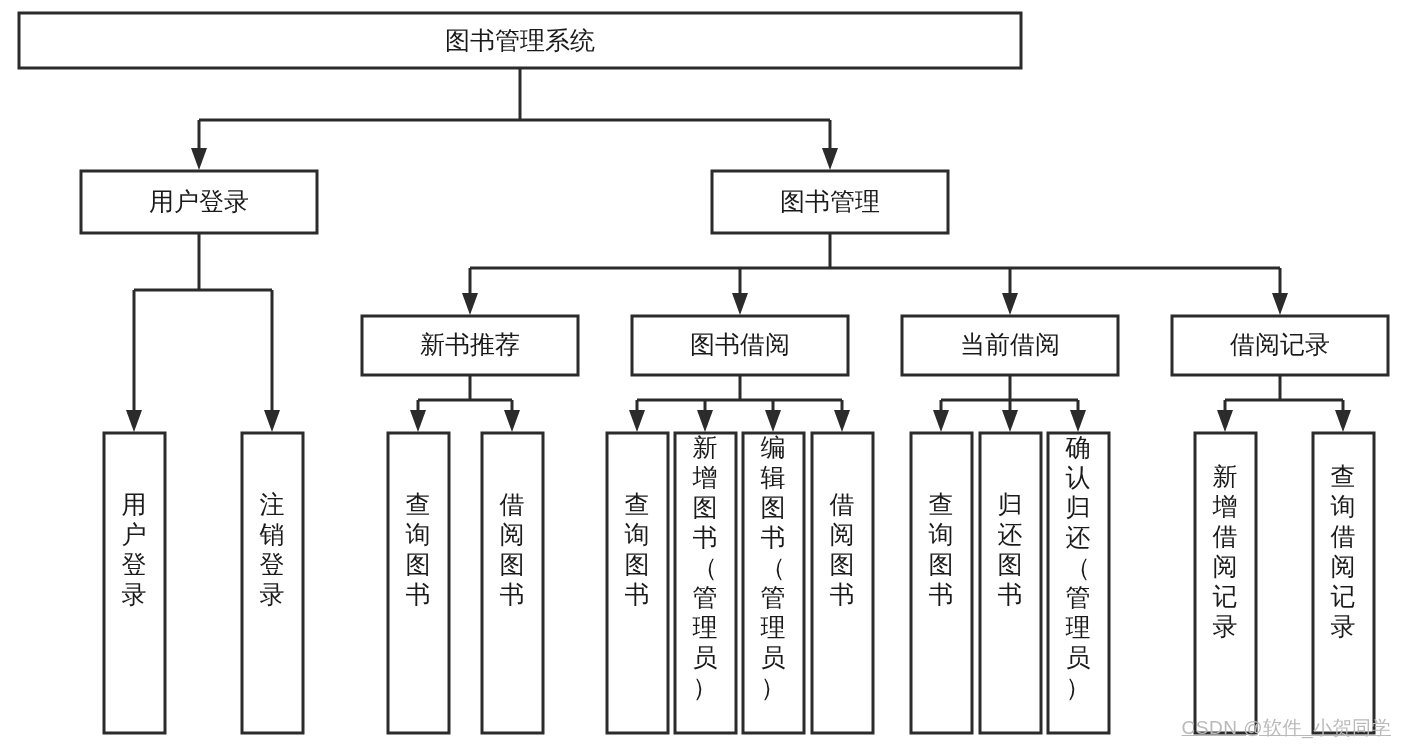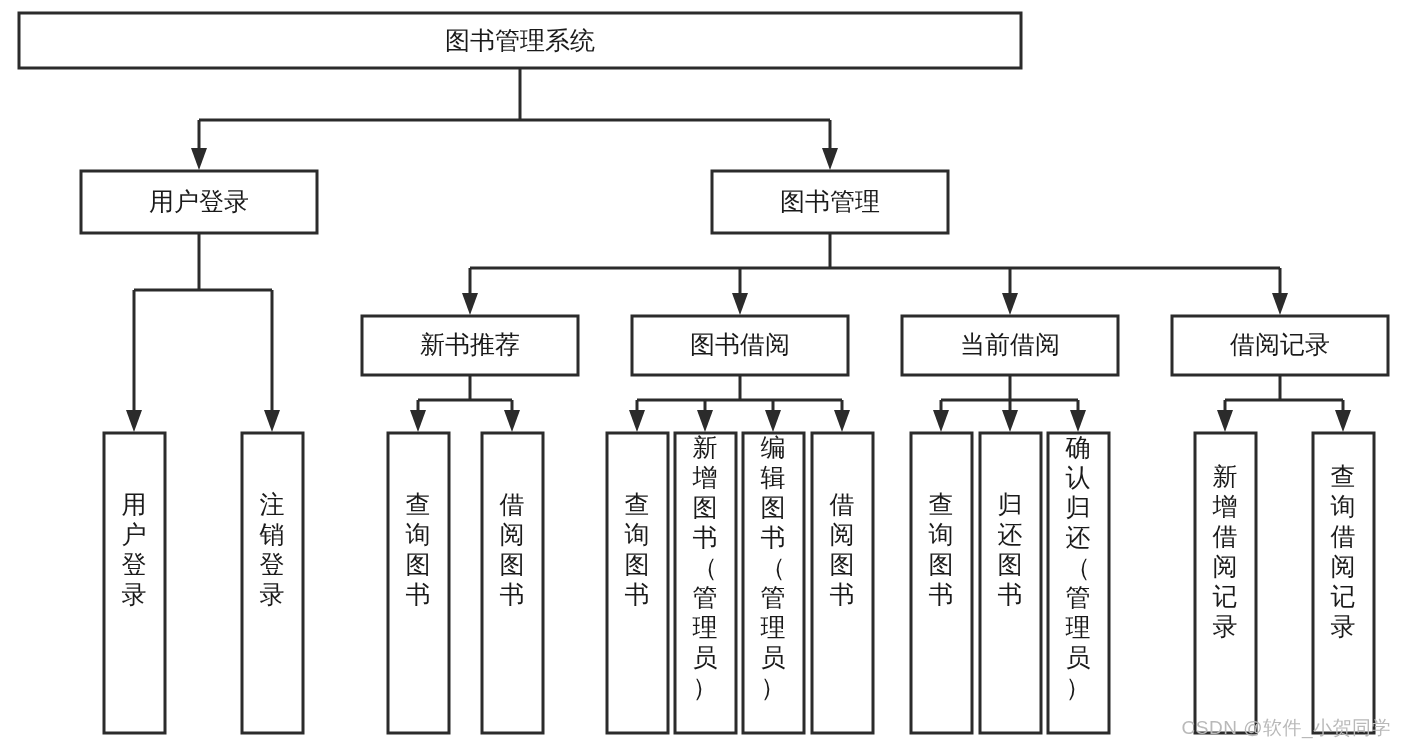--- a/index.html
+++ b/index.html
@@ -55,20 +55,21 @@
   }
   .watermark {
     position: absolute;
     right: 14px;
     bottom: 6px;
     font-family: "Liberation Sans", "DejaVu Sans", sans-serif;
     font-size: 19px;
     color: #b9b9b9;
     white-space: nowrap;
     letter-spacing: 0.5px;
+    text-decoration: underline;
   }
 </style>
 </head>
 <body>
 
 <svg id="diagram" viewBox="0 0 1405 747" xmlns="http://www.w3.org/2000/svg">
 
   <defs>
     <marker id="arrow" viewBox="0 0 12 14" refX="6" refY="13.5" markerWidth="12" markerHeight="14" orient="auto-start-reverse" markerUnits="userSpaceOnUse">
       <path d="M 0 0 L 12 0 L 6 14 Z" class="arrowhead"></path>

